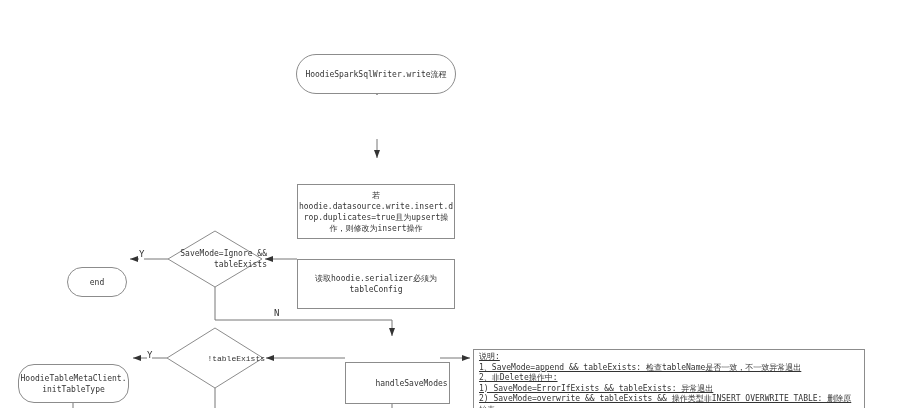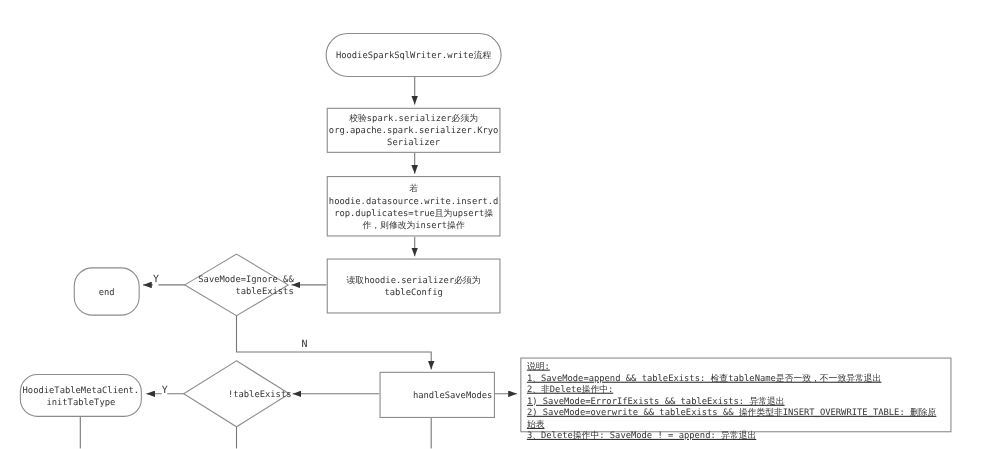--- a/index.html
+++ b/index.html
@@ -22,20 +22,21 @@
     display: flex;
     align-items: center;
     justify-content: center;
     text-align: center;
     border: 1px solid var(--border, #8c8c8c);
     background: #ffffff;
     font-size: 8px;
     line-height: 11px;
     white-space: pre-line;
     color: var(--text, #333333);
+    margin-top: 24px;
   }
   .terminal { border-radius: 20px; }
   .diamond-label {
     position: absolute;
     border: none;
     background: transparent;
     text-align: right;
     font-size: 8px;
     line-height: 11px;
     white-space: pre-line;
@@ -80,38 +81,35 @@
     <path d="M345,358 L266,358" class="edge" marker-end="url(#arrow)"></path>
     <path d="M167,358 L133,358" class="edge" marker-end="url(#arrow)"></path>
     <path d="M440,358 L470,358" class="edge" marker-end="url(#arrow)"></path>
     <path d="M73,379 L73,408" class="edge"></path>
     <path d="M215,388 L215,408" class="edge"></path>
     <path d="M392,380 L392,408" class="edge"></path>
   </svg>
 
   <div class="node terminal" style="left:296px; top:30px; width:160px; height:40px;">HoodieSparkSqlWriter.write流程</div>
 
-  <div class="node" style="left:297px; top:98px; width:158px; height:41px;">校验spark.serializer必须为
-org.apache.spark.serializer.Kryo
-Serializer</div>
 
   <div class="node" style="left:297px; top:160px; width:158px; height:55px;">若
 hoodie.datasource.write.insert.d
 rop.duplicates=true且为upsert操
 作，则修改为insert操作</div>
 
   <div class="node" style="left:297px; top:235px; width:158px; height:50px;">读取hoodie.serializer必须为
 tableConfig</div>
 
   <div class="diamond-label" style="left:163px; top:248px; width:104px;">SaveMode=Ignore &amp;&amp;
 tableExists</div>
 
-  <div class="node terminal" style="left:67px; top:243px; width:60px; height:44px; border-radius:17px;">end</div>
+  <div class="node terminal" style="left:67px; top:243px; width:60px; height:30px; border-radius:17px;">end</div>
 
-  <div class="diamond-label" style="left:165px; top:353px; width:100px;">!tableExists</div>
+  <div class="diamond-label" style="left:165px; top:353px; width:100px;font-family:Liberation Mono, monospace;">!tableExists</div>
 
   <div class="node" style="left:18px; top:340px; width:111px; height:39px;border-radius:16px;">HoodieTableMetaClient.
 initTableType</div>
 
   <div class="node" style="left:345px; top:338px; width:105px; height:42px;padding-left:28px;">handleSaveModes</div>
 
   <div class="node note" style="left:473px; top:325px; width:392px; height:68px;">说明:
 1、SaveMode=append &amp;&amp; tableExists: 检查tableName是否一致，不一致异常退出
 2、非Delete操作中:
 1) SaveMode=ErrorIfExists &amp;&amp; tableExists: 异常退出

